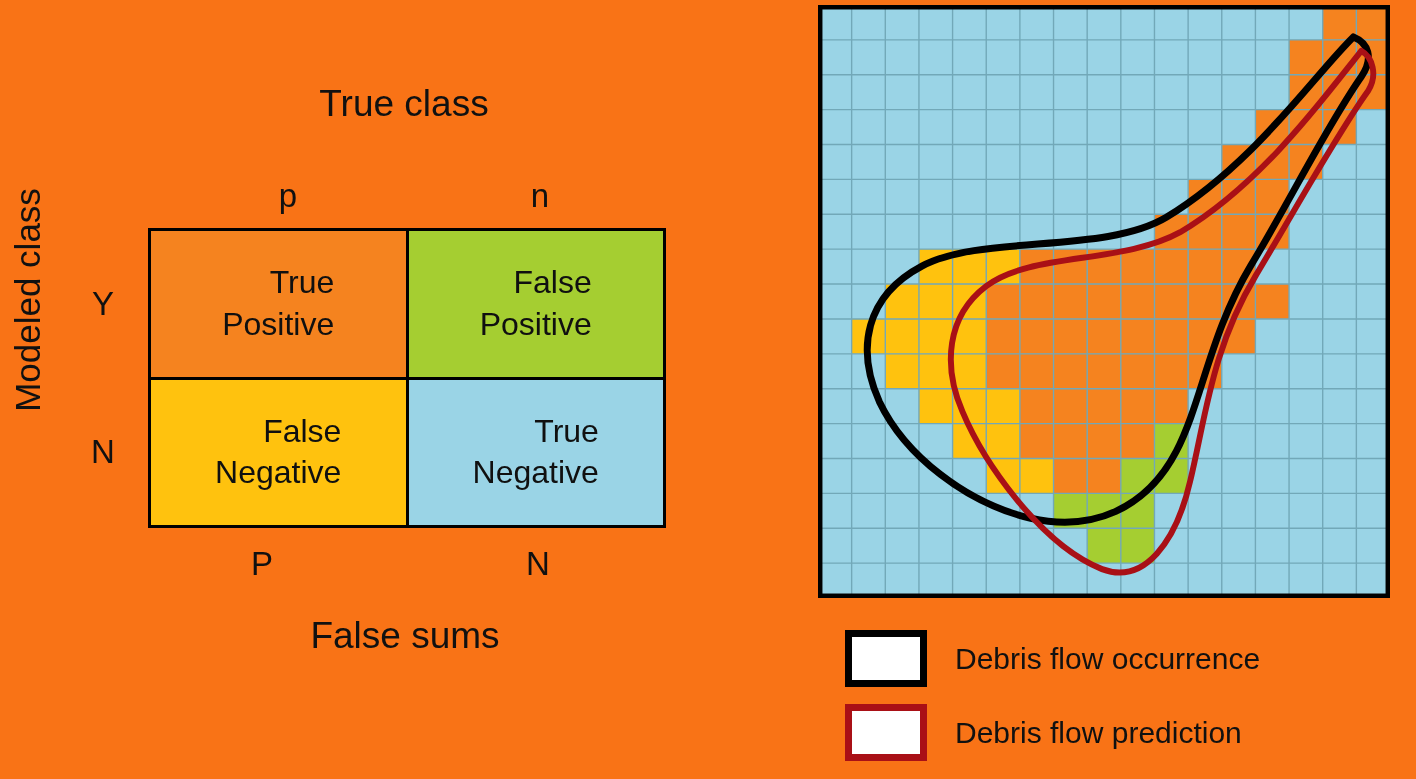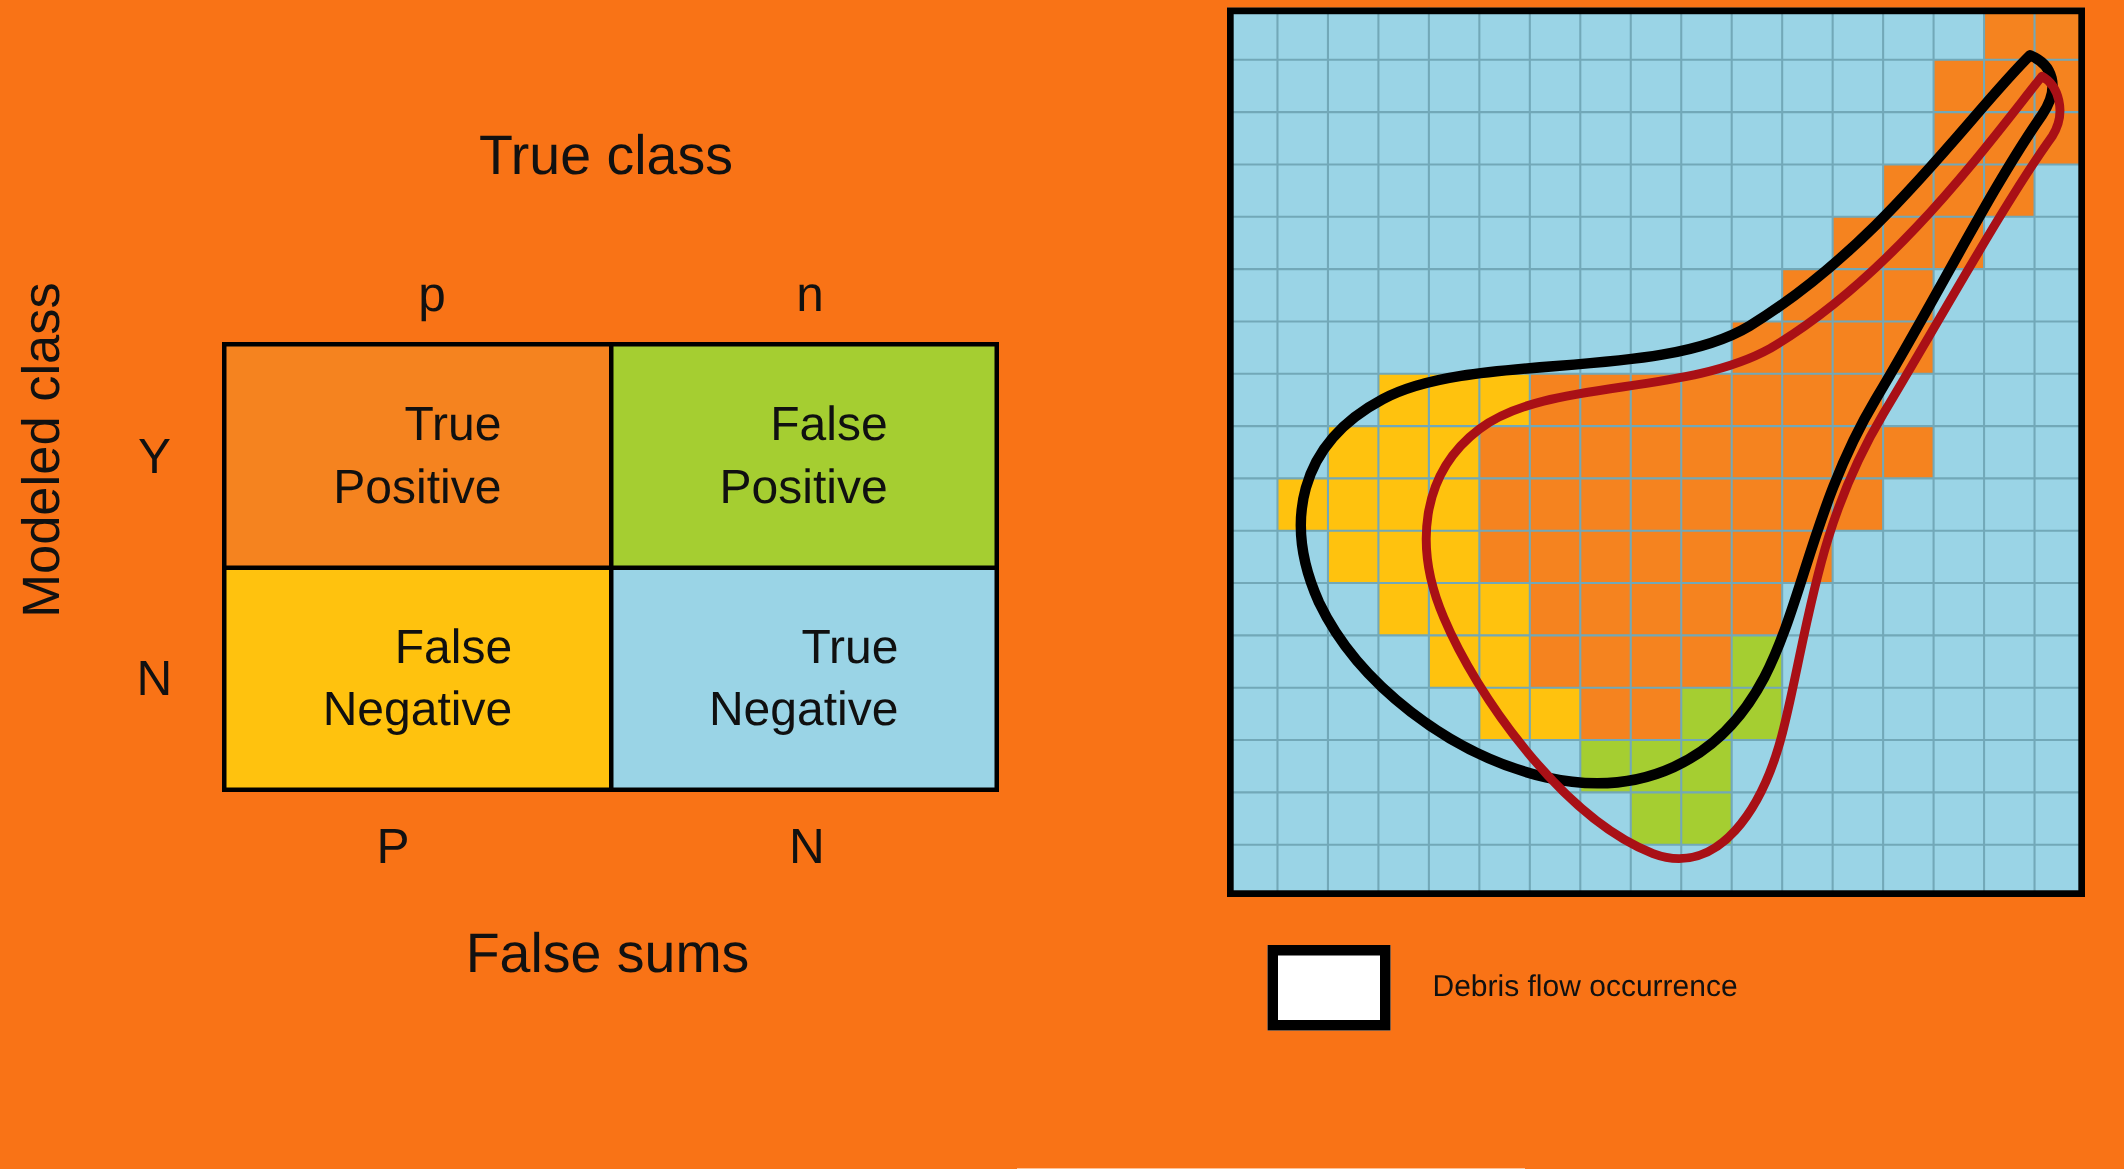--- a/index.html
+++ b/index.html
@@ -23,21 +23,21 @@
     font-size:32px; line-height:1.3; white-space:pre-line; color:#101010;
   }
 
   
   #map-svg { position:absolute; left:818px; top:5px; width:572px; height:593px; display:block; }
 
   
   .legend { position:absolute; left:845px; top:630px; }
   .legend-row { display:flex; align-items:center; height:57px; margin-bottom:17px; }
   .swatch { width:68px; height:43px; border:7px solid #000; background:#fff; margin-right:28px; flex:none; }
-  .legend-label { font-size:20px; white-space:nowrap; }
+  .legend-label { font-size:30px; white-space:nowrap; }
 </style>
 </head>
 <body>
 
 <div class="canvas">
 
   <div class="lbl fig-title" style="left:404px; top:104px;">True class</div>
 
   <div class="lbl axis-tick" style="left:288px; top:196px;">p</div>
   <div class="lbl axis-tick" style="left:540px; top:196px;">n</div>
@@ -160,15 +160,19 @@
       <path d="M 541 32 C 500 72 440 160 352 213 C 290 250 165 230 105 262 C 48 292 38 345 62 398 C 88 452 150 500 215 515 C 278 529 332 505 362 448 C 388 398 396 330 437 262 C 476 198 515 120 549 72 C 562 53 556 38 541 32 Z" stroke="#000000" stroke-width="7" fill="none" stroke-linejoin="round" stroke-linecap="round"></path>
       <path d="M 549 46 C 512 92 448 180 366 228 C 308 260 215 248 170 282 C 130 312 126 362 146 408 C 168 460 226 542 287 566 C 330 582 362 538 376 478 C 392 412 398 345 442 272 C 482 206 524 130 556 86 C 566 70 560 52 549 46 Z" stroke="#A91016" stroke-width="6" fill="none" stroke-linejoin="round" stroke-linecap="round"></path>
       <rect x="0" y="0" width="578" height="595" fill="none" stroke="#000000" stroke-width="9"></rect>
     </svg>
 
   <div class="legend">
     <div class="legend-row">
       <span class="swatch" style="border-color: rgb(0, 0, 0);"></span>
       <span class="legend-label">Debris flow occurrence</span>
     </div>
+    <div class="legend-row">
+      <span class="swatch" style="border-color: rgb(169, 16, 22);"></span>
+      <span class="legend-label">Debris flow prediction</span>
+    </div>
   </div>
 
 </div>
 
 </body></html>

